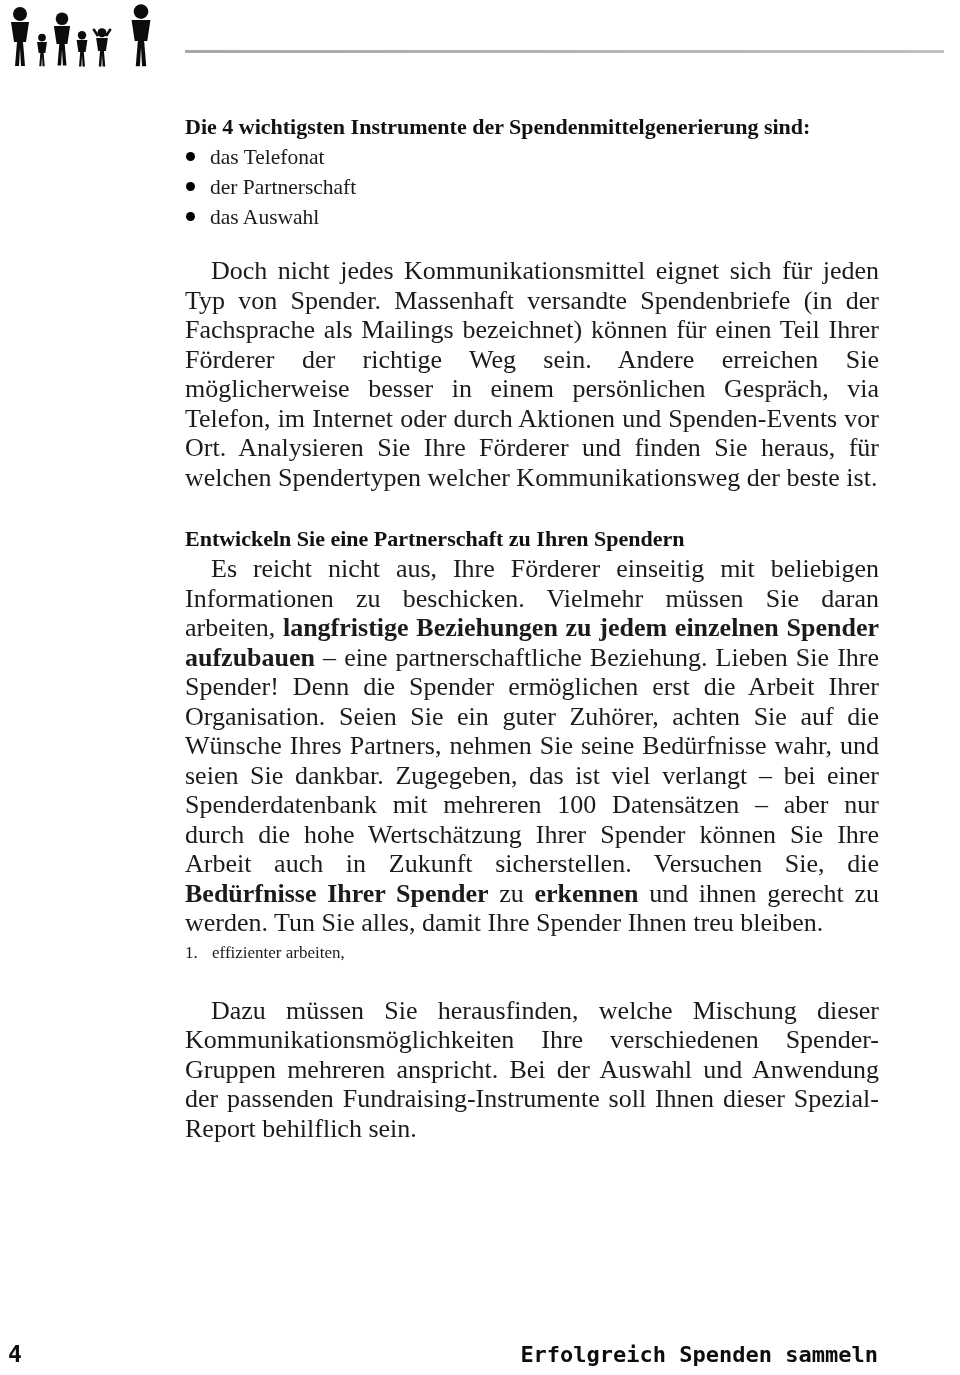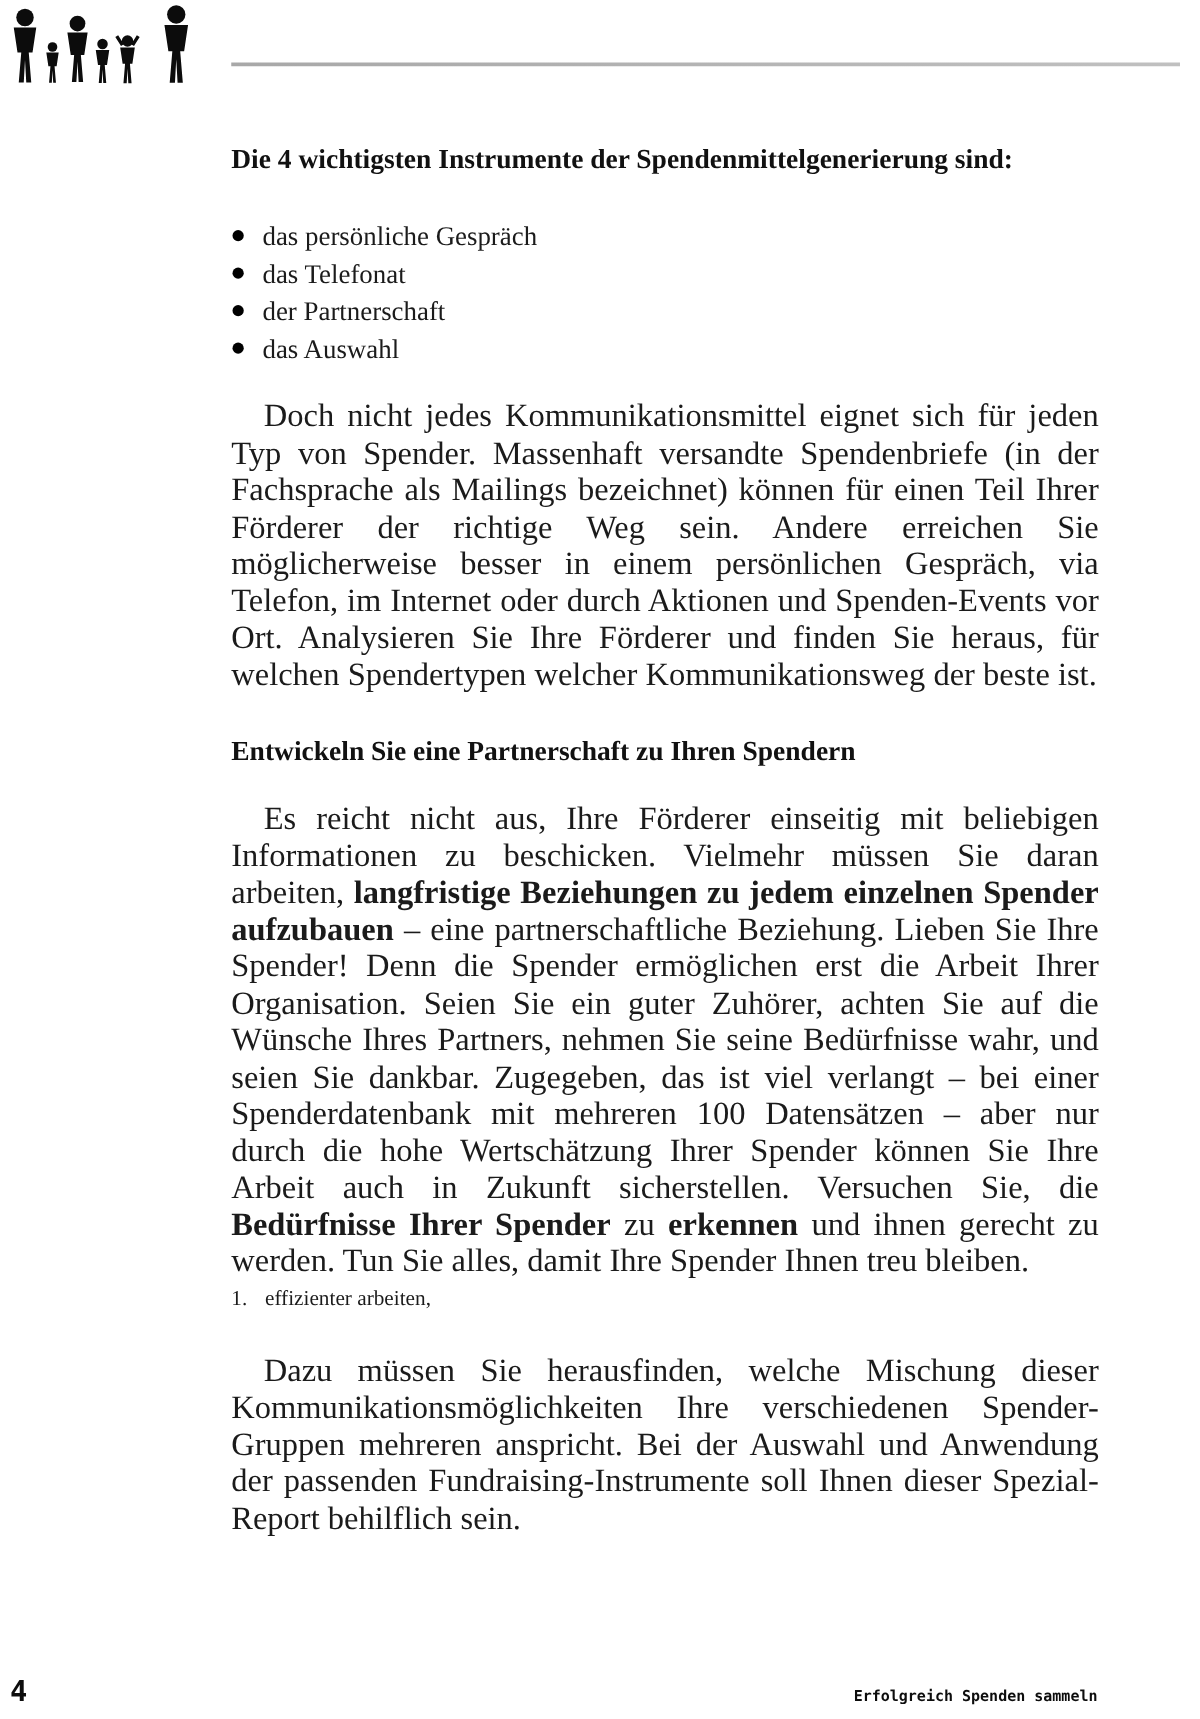--- a/index.html
+++ b/index.html
@@ -33,22 +33,22 @@
     width: 694px;
   }
 
   h1, h2 {
     font-size: 22px;
     font-weight: 700;
     line-height: 30px;
     margin: 0;
     color: #111111;
   }
-  h1 { margin-bottom: 32px; }
-  h2 { margin-top: 32px; margin-bottom: 24px; }
+  h1 { }
+  h2 { margin-top: 32px; }
 
   ul.bullets {
     list-style: none;
     margin: 0 0 24px 0;
     padding: 0 0 0 25px;
   }
   ul.bullets li {
     position: relative;
     font-size: 21.5px;
     line-height: 30px;
@@ -100,21 +100,21 @@
   }
   .pagenum {
     font-family: "DejaVu Sans Mono", monospace;
     font-weight: 700;
     font-size: 23px;
     color: #0d0d0d;
   }
   .book-title {
     font-family: "DejaVu Sans Mono", monospace;
     font-weight: 700;
-    font-size: 12px;
+    font-size: 22px;
     color: #0d0d0d;
     margin-top: 28px;
   }
 </style>
 </head>
 <body>
 
 <div class="page">
 
   <div class="logo">
@@ -155,24 +155,20 @@
     </svg>
   </div>
 
   <div class="header-rule"></div>
 
   <main class="content">
 
     <h1>Die 4 wichtigsten Instrumente der Spendenmittelgenerierung sind:</h1>
 
     <ul class="bullets">
-      <li>
-        <span class="dot"></span>
-        <span>das persönliche Gespräch</span>
-      </li>
       <li>
         <span class="dot"></span>
         <span>das Telefonat</span>
       </li>
       <li>
         <span class="dot"></span>
         <span>der Partnerschaft</span>
       </li>
       <li>
         <span class="dot"></span>

